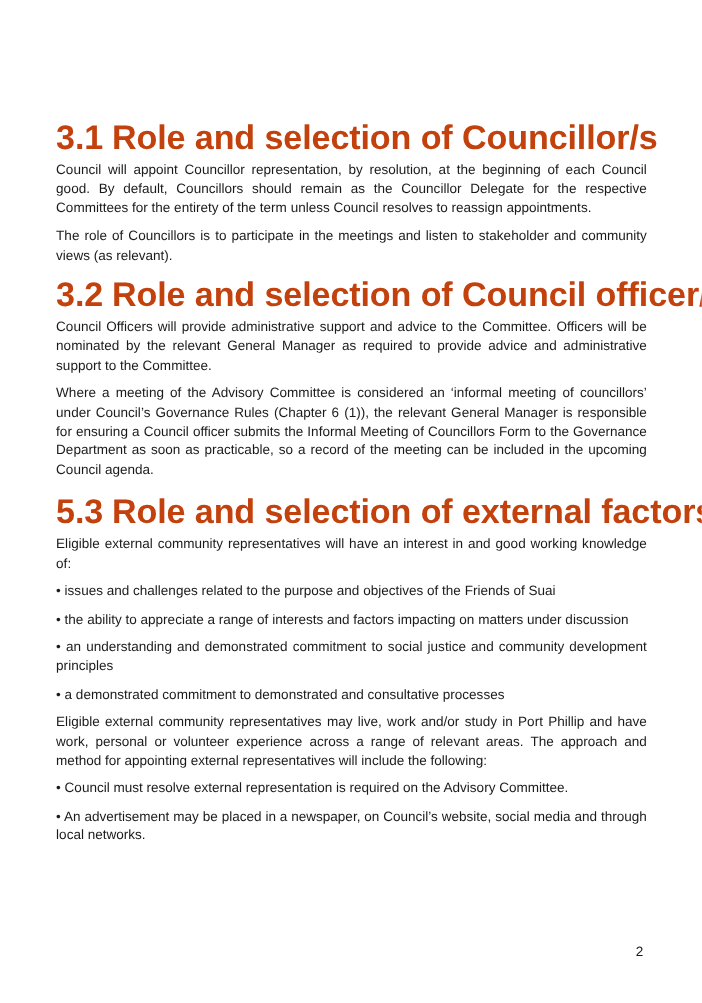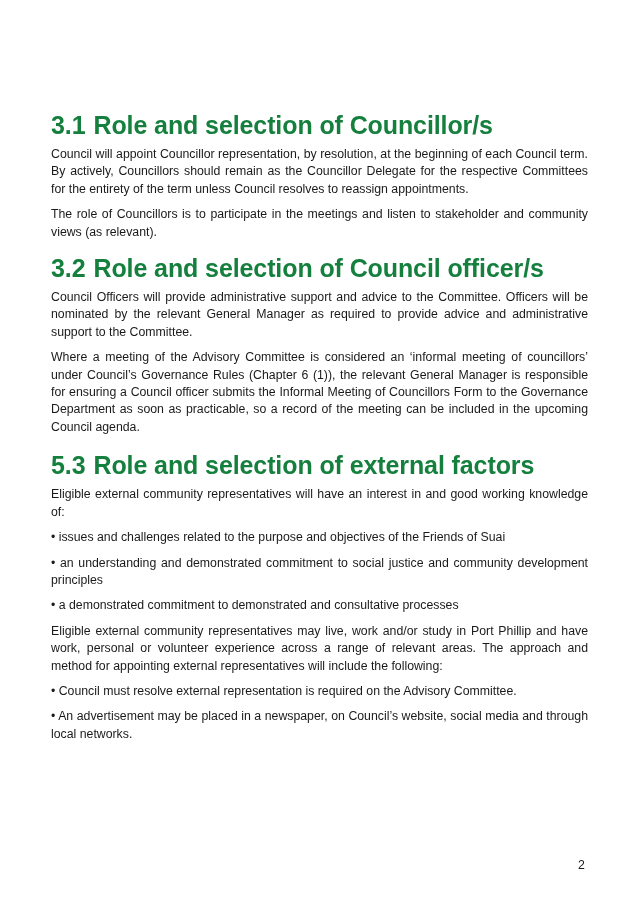--- a/index.html
+++ b/index.html
@@ -17,23 +17,23 @@
     }
     .page {
       position: absolute;
       left: 51px;
       top: 110px;
       width: 537px;
     }
     h2.section-heading {
       font-family: "Liberation Sans", sans-serif;
       font-weight: bold;
-      font-size: 25px;
+      font-size: 31px;
       line-height: 30px;
-      color: #15803d;
+      color: #c2410c;
       margin: 0 0 6px 0;
       white-space: nowrap;
       letter-spacing: -0.1px;
     }
     h2.section-heading .num {
       margin-right: 8px;
     }
     p.body {
       font-size: 12.3px;
       line-height: 17.4px;
@@ -57,38 +57,39 @@
   </style>
 </head>
 <body>
 
 <div class="page">
 
   <section class="section" id="sec-1">
     <h2 class="section-heading">
       <span class="num">3.1</span><span>Role and selection of Councillor/s</span>
     </h2>
-    <p class="body">Council will appoint Councillor representation, by resolution, at the beginning of each Council term. By actively, Councillors should remain as the Councillor Delegate for the respective Committees for the entirety of the term unless Council resolves to reassign appointments.</p>
+    <p class="body">Council will appoint Councillor representation, by resolution, at the beginning of each Council good. By default, Councillors should remain as the Councillor Delegate for the respective Committees for the entirety of the term unless Council resolves to reassign appointments.</p>
     <p class="body">The role of Councillors is to participate in the meetings and listen to stakeholder and community views (as relevant).</p>
   </section>
 
   <section class="section" id="sec-2">
     <h2 class="section-heading">
       <span class="num">3.2</span><span>Role and selection of Council officer/s</span>
     </h2>
     <p class="body">Council Officers will provide administrative support and advice to the Committee. Officers will be nominated by the relevant General Manager as required to provide advice and administrative support to the Committee.</p>
     <p class="body">Where a meeting of the Advisory Committee is considered an ‘informal meeting of councillors’ under Council’s Governance Rules (Chapter 6 (1)), the relevant General Manager is responsible for ensuring a Council officer submits the Informal Meeting of Councillors Form to the Governance Department as soon as practicable, so a record of the meeting can be included in the upcoming Council agenda.</p>
   </section>
 
   <section class="section" id="sec-3">
     <h2 class="section-heading">
       <span class="num">5.3</span><span>Role and selection of external factors</span>
     </h2>
     <p class="body">Eligible external community representatives will have an interest in and good working knowledge of:</p>
     <p class="body bullet">•  issues and challenges related to the purpose and objectives of the Friends of Suai</p>
+    <p class="body bullet">• the ability to appreciate a range of interests and factors impacting on matters under discussion</p>
     <p class="body bullet">• an understanding and demonstrated commitment to social justice and community development principles</p>
     <p class="body bullet">• a demonstrated commitment to demonstrated and consultative processes</p>
     <p class="body">Eligible external community representatives may live, work and/or study in Port Phillip and have work, personal or volunteer experience across a range of relevant areas. The approach and method for appointing external representatives will include the following:</p>
     <p class="body bullet">• Council must resolve external representation is required on the Advisory Committee.</p>
     <p class="body bullet">• An advertisement may be placed in a newspaper, on Council’s website, social media and through local networks.</p>
   </section>
 
 </div>
 
 <div class="page-number">2</div>

